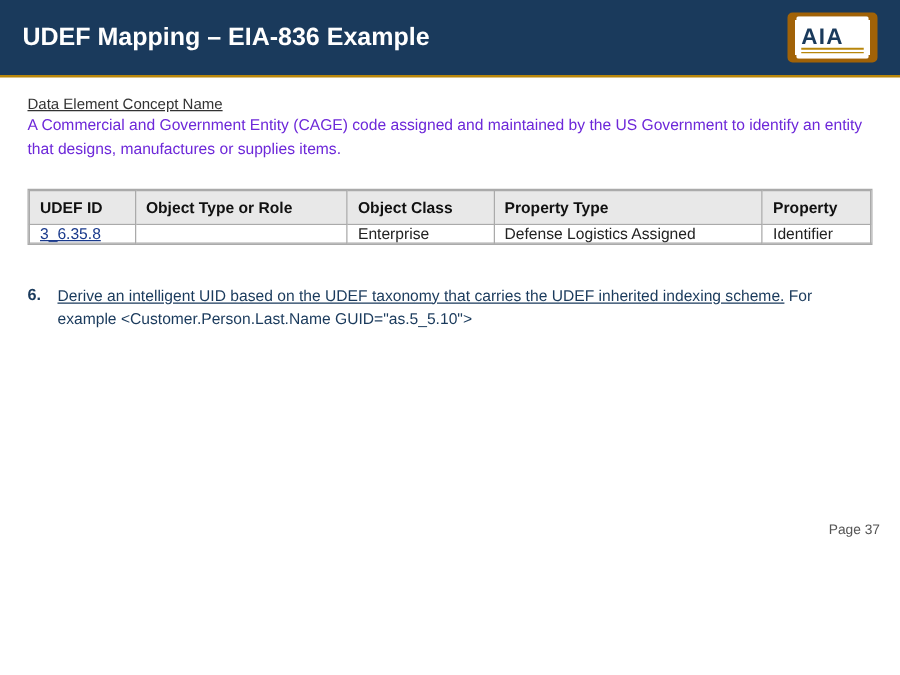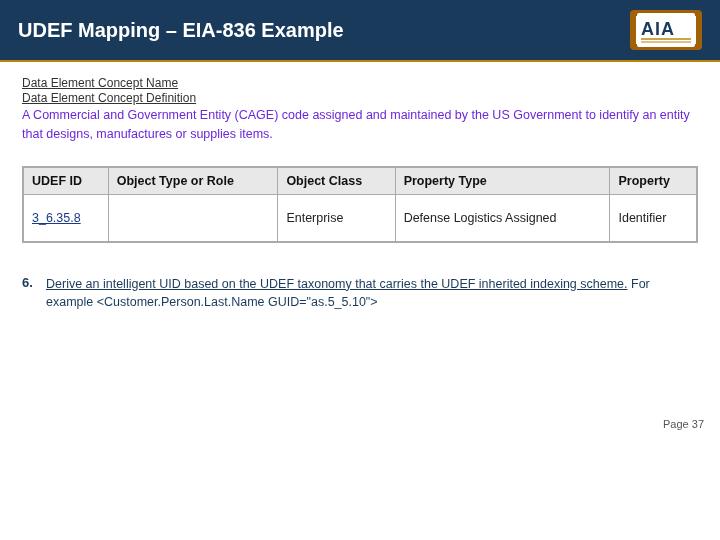--- a/index.html
+++ b/index.html
@@ -102,21 +102,21 @@
       font-size: 12.5px;
       font-weight: bold;
       text-align: left;
       color: #111;
     }
     table tbody tr {
       background: #fff;
     }
     table tbody td {
       border: 1px solid #aaa;
-      padding: 16px 8px;
+      padding: 0 8px;
       font-size: 12.5px;
       color: #222;
       vertical-align: top;
     }
     .udef-id-link {
       color: #1a3a8c;
       text-decoration: underline;
     }
 
     
@@ -173,21 +173,20 @@
         <line x1="4" y1="29" x2="54" y2="29" stroke="#b8860b" stroke-width="1"></line>
       </svg>
     </div>
   </div>
   <div class="header-rule"></div>
 
   <div class="content">
 
     <div class="meta-section">
       <div class="meta-label">Data Element Concept Name</div>
-      <div class="meta-label">Data Element Concept Definition</div>
       <div class="meta-description">A Commercial and Government Entity (CAGE) code assigned and maintained by the US Government to identify an entity that designs, manufactures or supplies items.</div>
     </div>
 
     <div class="table-wrapper">
       <table>
         <thead>
           <tr>
             <th>UDEF ID</th>
             <th>Object Type or Role</th>
             <th>Object Class</th>

